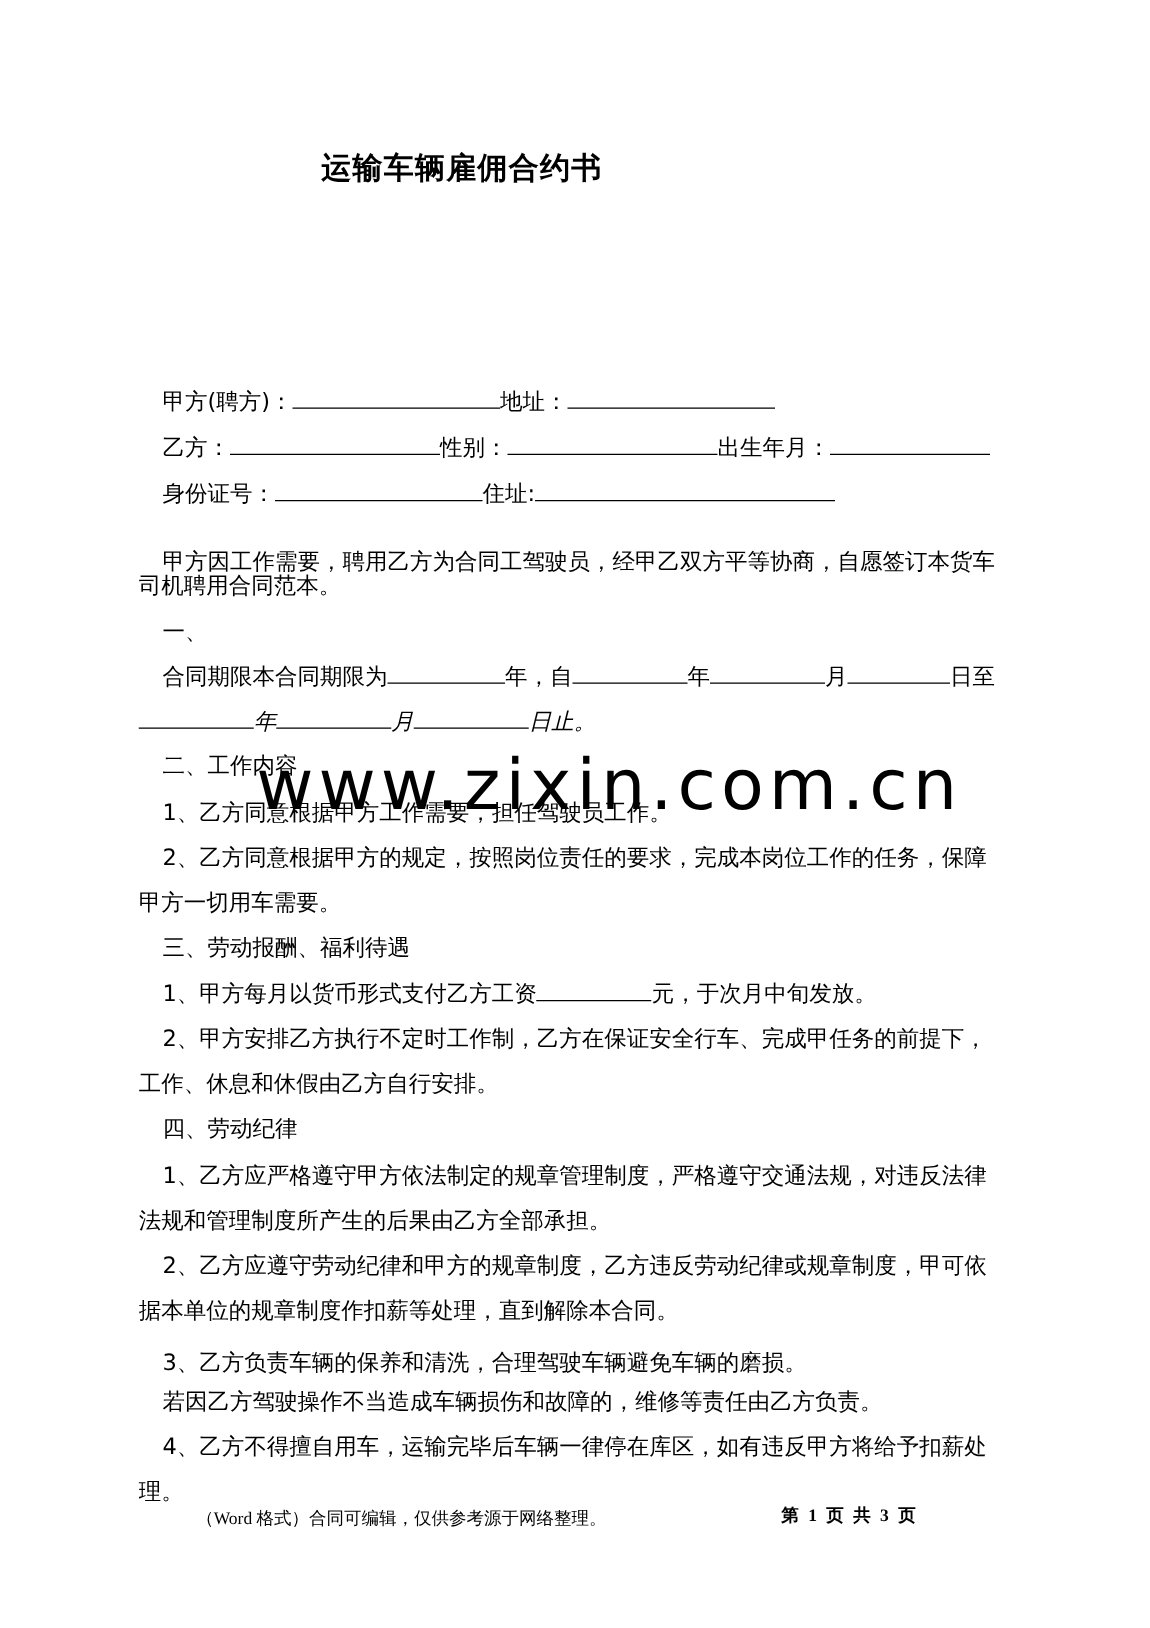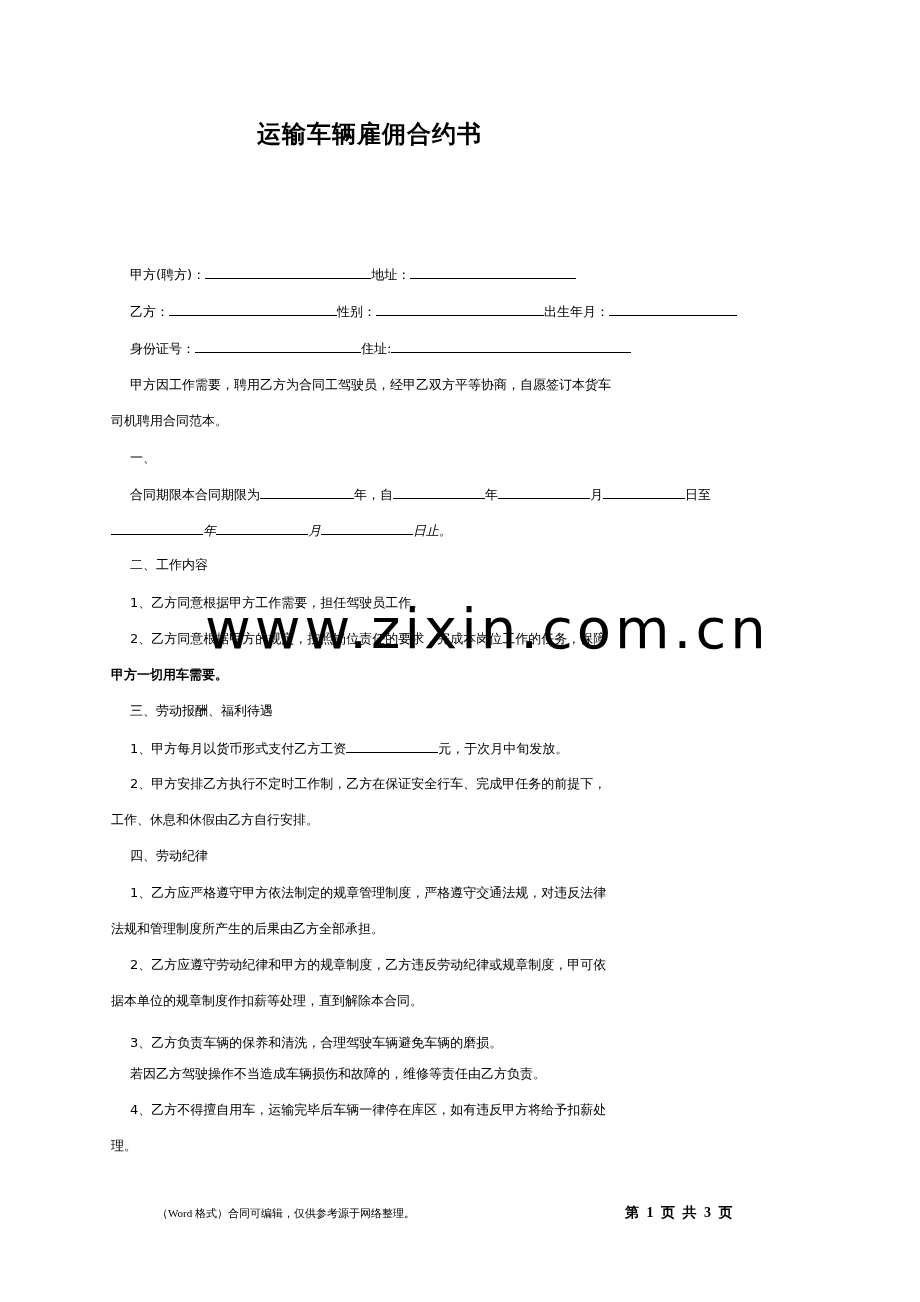--- a/index.html
+++ b/index.html
@@ -6,30 +6,30 @@
   body {
     width: 920px; height: 1302px; position: relative; overflow: hidden;
     font-family: "DejaVu Sans", sans-serif; color: #000;
   }
   .title {
     position: absolute; top: 118px; left: 0; width: 739px; text-align: center;
     font-size: 24px; font-weight: bold; letter-spacing: 1px;
     font-family: "DejaVu Sans", sans-serif;
   }
   .line {
-    position: absolute; font-size: 13px; white-space: nowrap; line-height: 20px;
+    position: absolute; font-size: 18px; white-space: nowrap; line-height: 20px; margin-top: 48px;
   }
   .u { display: inline-block; border-bottom: 1px solid #000; height: 14px; vertical-align: baseline; }
   .watermark {
     position: absolute; left: 205px; top: 596px; font-size: 56px; color: #000000;
     font-family: "DejaVu Sans", sans-serif; letter-spacing: 4px; z-index: 0; white-space: nowrap;
   }
   .content { position: relative; z-index: 1; }
   .footer-left {
-    position: absolute; top: 1206px; left: 157px; font-size: 11px;
+    position: absolute; top: 1206px; left: 157px; font-size: 14px;
     font-family: "Liberation Serif", "DejaVu Serif", serif;
   }
   .footer-right {
     position: absolute; top: 1204px; left: 625px; font-size: 14px; font-weight: bold;
     font-family: "Liberation Serif", "DejaVu Serif", serif; word-spacing: 4px;
   }
 </style>
 </head>
 <body>
 
@@ -43,37 +43,37 @@
   </div>
 
   <div class="line" style="top:301px; left:130px;">
     <span>乙方：</span><span class="u" style="width:168px"></span><span>性别：</span><span class="u" style="width:168px"></span><span>出生年月：</span><span class="u" style="width:128px"></span>
   </div>
 
   <div class="line" style="top:338px; left:130px;">
     <span>身份证号：</span><span class="u" style="width:166px"></span><span>住址:</span><span class="u" style="width:240px"></span>
   </div>
 
-  <div class="line" style="top:375px; left:130px;text-align:center;">甲方因工作需要，聘用乙方为合同工驾驶员，经甲乙双方平等协商，自愿签订本货车</div>
+  <div class="line" style="top:392px; left:130px;text-align:center;">甲方因工作需要，聘用乙方为合同工驾驶员，经甲乙双方平等协商，自愿签订本货车</div>
   <div class="line" style="top:411px; left:111px;">司机聘用合同范本。</div>
 
   <div class="line" style="top:448px; left:130px;">一、</div>
 
   <div class="line" style="top:484px; left:130px;">
     <span>合同期限本合同期限为</span><span class="u" style="width:94px"></span><span>年，自</span><span class="u" style="width:92px"></span><span>年</span><span class="u" style="width:92px"></span><span>月</span><span class="u" style="width:82px"></span><span>日至</span>
   </div>
 
   <div class="line" style="top:520px; left:111px;font-style:italic;">
     <span class="u" style="width:92px"></span><span>年</span><span class="u" style="width:92px"></span><span>月</span><span class="u" style="width:92px"></span><span>日止。</span>
   </div>
 
   <div class="line" style="top:556px; left:130px;font-family:Liberation Mono, monospace;">二、工作内容</div>
   <div class="line" style="top:593px; left:130px;">1、乙方同意根据甲方工作需要，担任驾驶员工作。</div>
   <div class="line" style="top:629px; left:130px;">2、乙方同意根据甲方的规定，按照岗位责任的要求，完成本岗位工作的任务，保障</div>
-  <div class="line" style="top:665px; left:111px;font-weight:bold;">甲方一切用车需要。</div>
+  <div class="line" style="top:665px; left:111px;">甲方一切用车需要。</div>
 
   <div class="line" style="top:701px; left:130px;">三、劳动报酬、福利待遇</div>
   <div class="line" style="top:738px; left:130px;">
     <span>1、甲方每月以货币形式支付乙方工资</span><span class="u" style="width:92px"></span><span>元，于次月中旬发放。</span>
   </div>
   <div class="line" style="top:774px; left:130px;">2、甲方安排乙方执行不定时工作制，乙方在保证安全行车、完成甲任务的前提下，</div>
   <div class="line" style="top:810px; left:111px;">工作、休息和休假由乙方自行安排。</div>
 
   <div class="line" style="top:846px; left:130px;">四、劳动纪律</div>
   <div class="line" style="top:883px; left:130px;">1、乙方应严格遵守甲方依法制定的规章管理制度，严格遵守交通法规，对违反法律</div>

